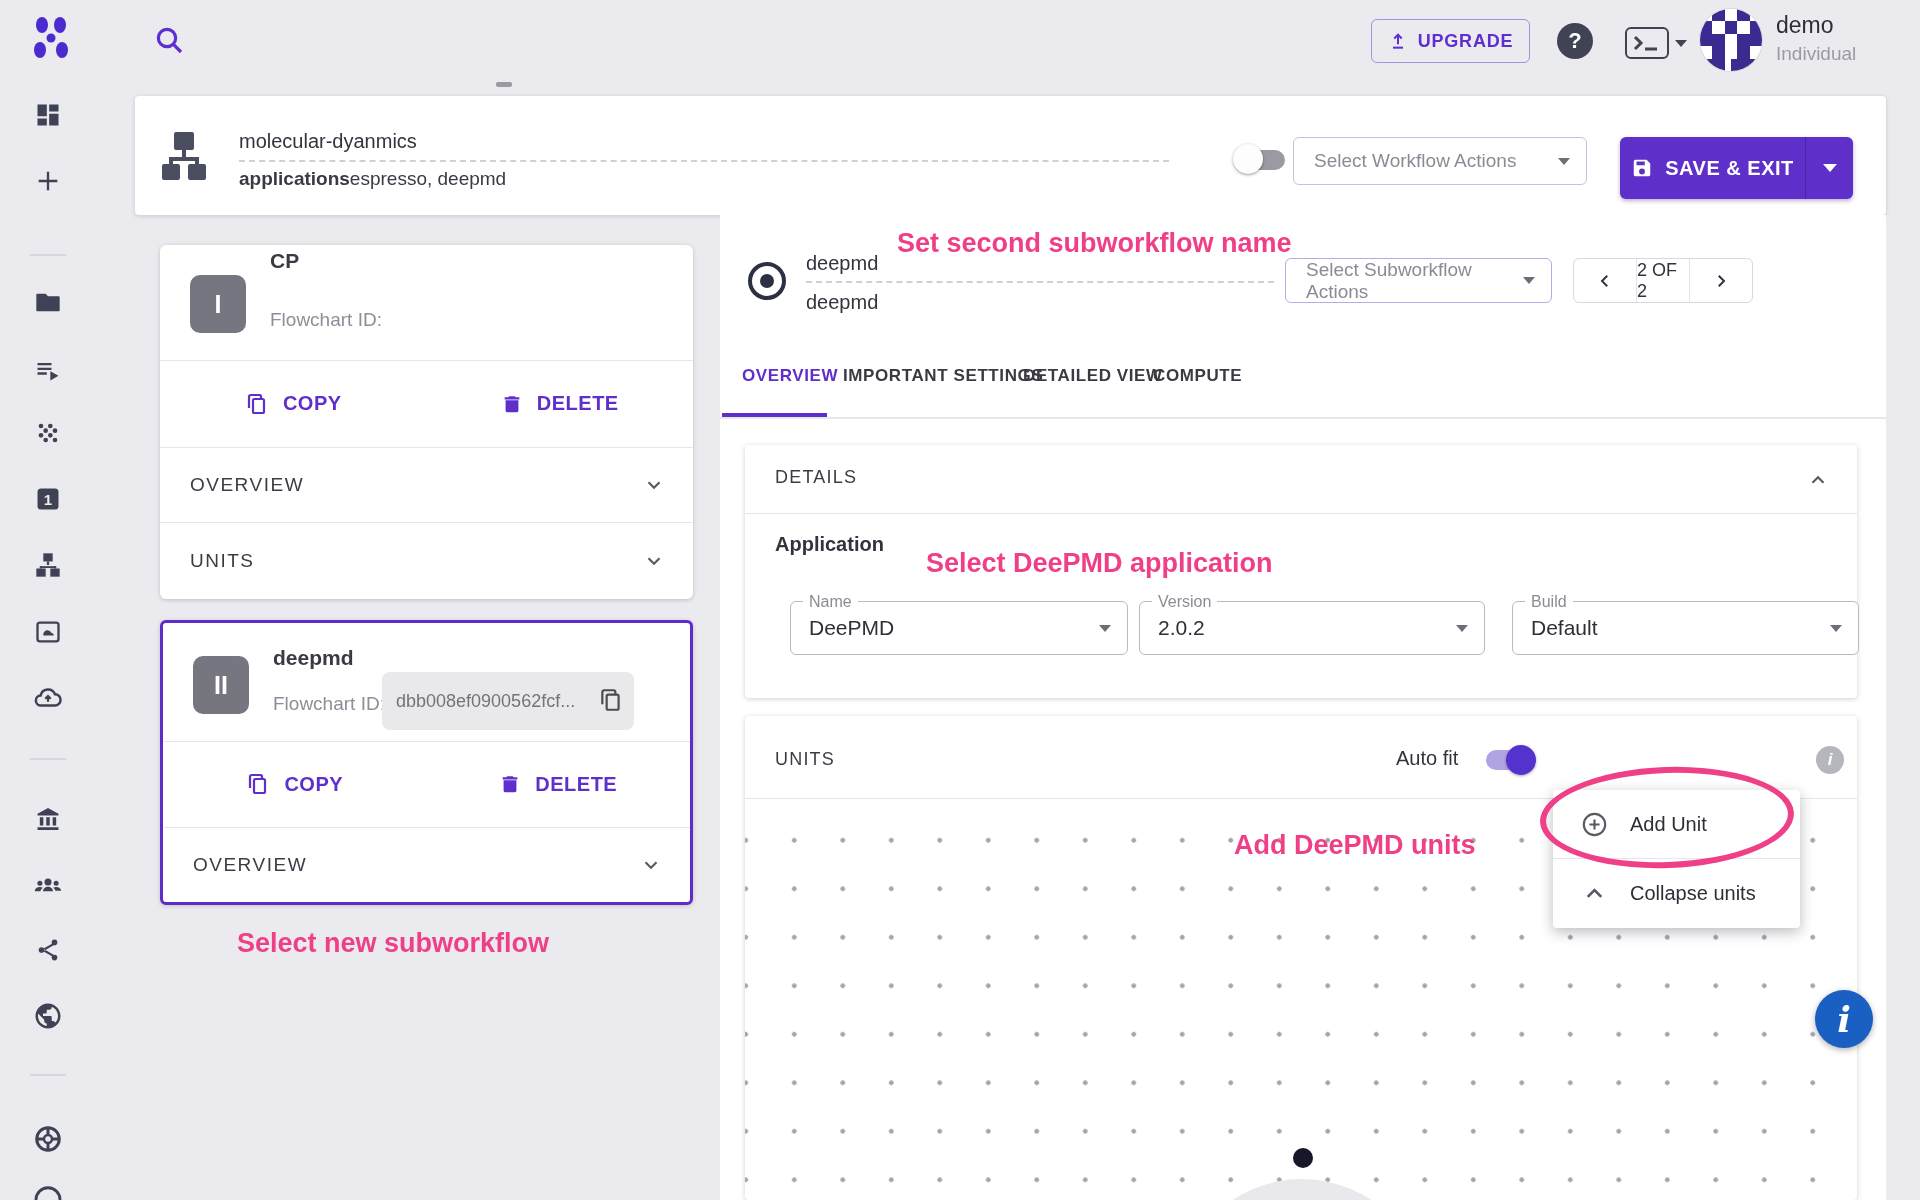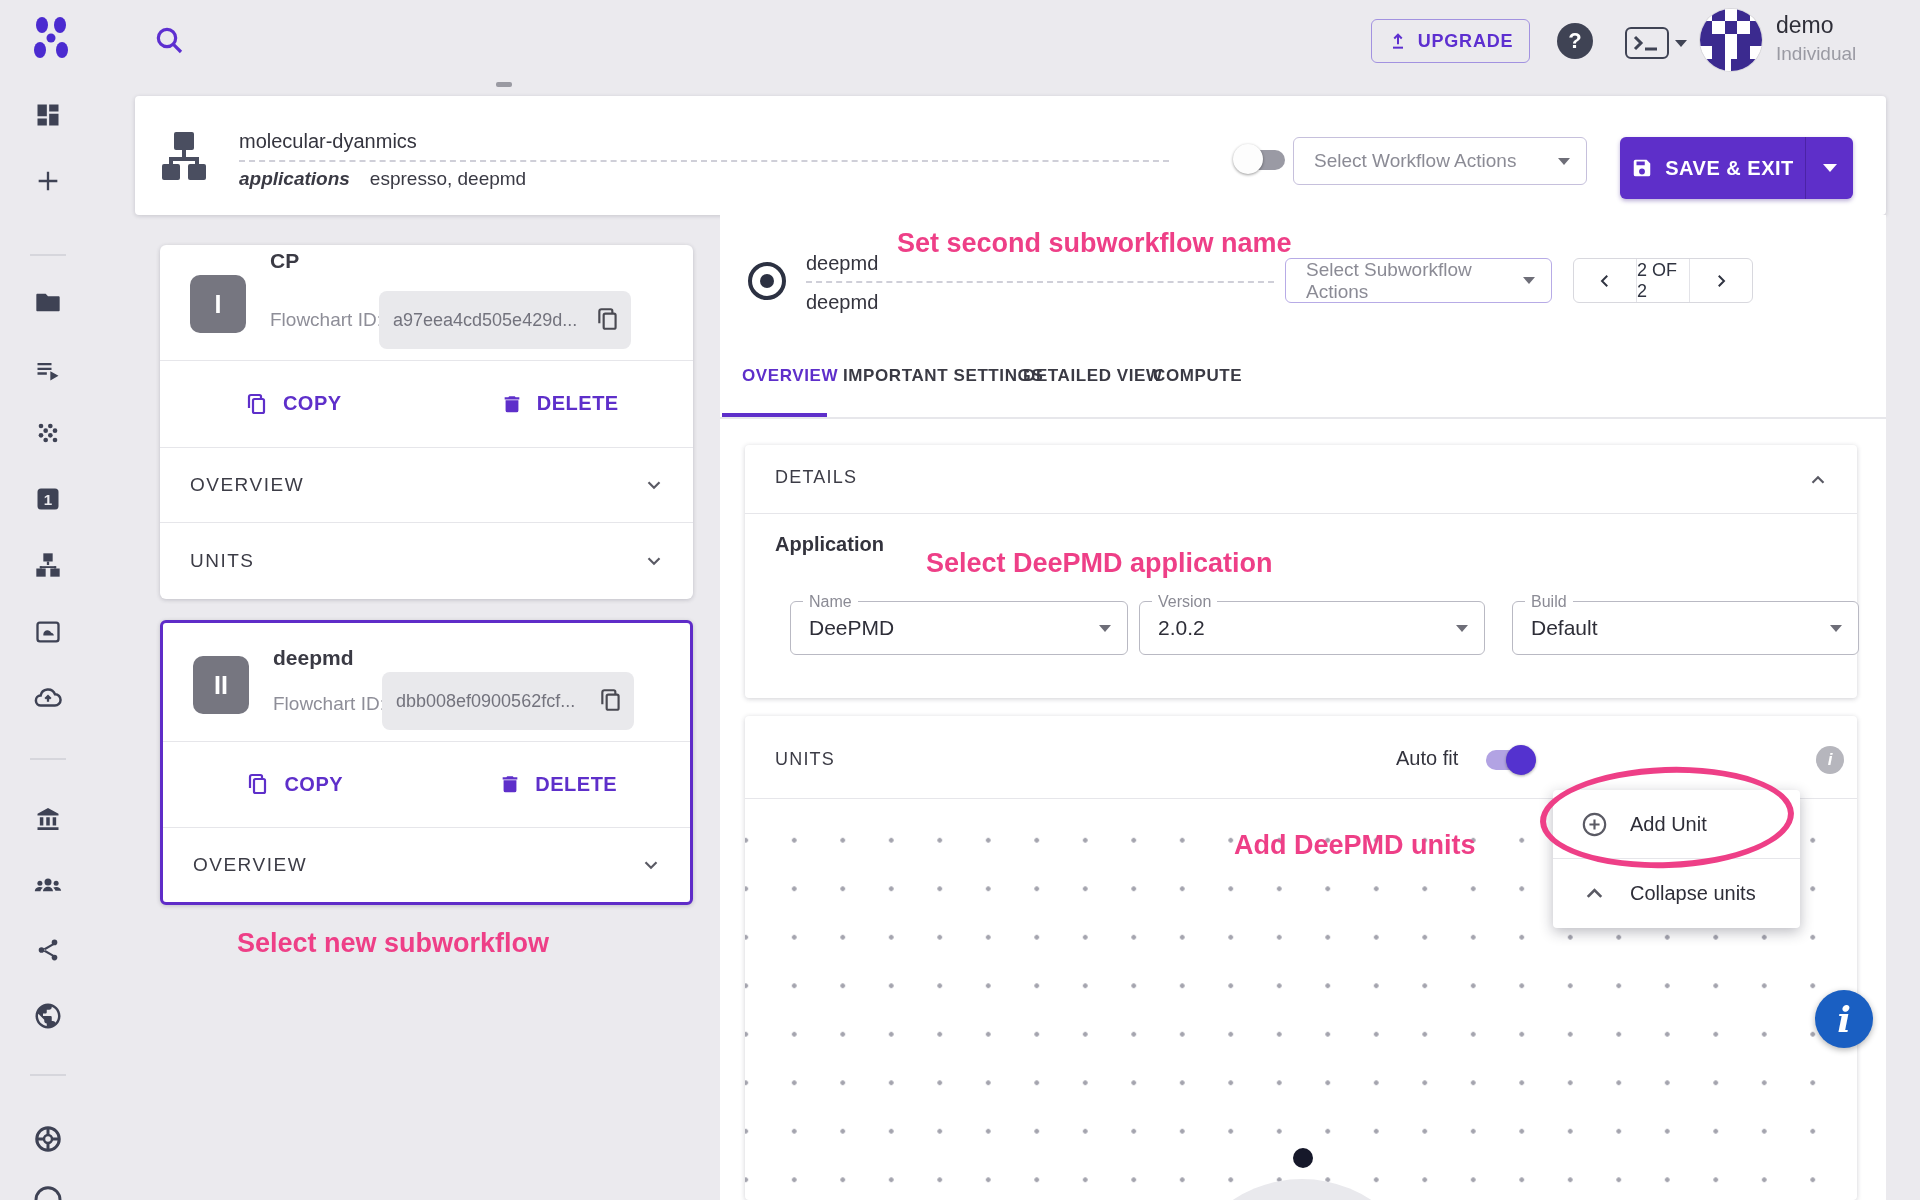--- a/index.html
+++ b/index.html
@@ -29,21 +29,21 @@
   .rail-icon { left:31px; width:34px; height:34px; color:#3e4254; display:flex; align-items:center; justify-content:center; cursor:pointer; }
   .rail-div { left:30px; width:36px; height:2px; background:#d6d6dc; }
 
   
   .header-card { left:135px; top:96px; width:1751px; height:119px; background:#fff; border-radius:4px;
     box-shadow:0 1px 4px rgba(40,40,60,.18); }
   .wf-icon { left:26px; top:34px; width:46px; height:52px; color:#4a4e60; }
   .wf-name { left:104px; top:34px; font-size:20px; color:#34343e; }
   .wf-dash { left:104px; top:64px; width:930px; border-bottom:2px dashed #cfcfd8; }
   .apps-line { left:104px; top:72px; font-size:19px; color:#3a3a44; }
-  .apps-line b { font-weight:bold; margin-right:20px;font-style:italic; }
+  .apps-line b { font-weight:bold; margin-right:0; }
   .toggle-off-track { left:1106px; top:54px; width:44px; height:20px; border-radius:10px; background:#9a9aa4; cursor:pointer; }
   .toggle-off-thumb { left:1098px; top:48px; width:30px; height:30px; border-radius:50%; background:#fdfdfd;
     box-shadow:0 1px 3px rgba(0,0,0,.4); cursor:pointer; }
   .desc-label { left:1168px; top:52px; font-size:20px; color:#33333d; }
   .select-box { border:1px solid #c6c0dc; border-radius:6px; background:#fff; display:flex; align-items:center;
     justify-content:space-between; padding:0 16px 0 20px; color:#8b8b95; font-size:19px; font-weight:500; cursor:pointer; }
   .wf-actions { left:1158px; top:41px; width:294px; height:48px; }
   .caret-sm { width:0; height:0; border-left:6px solid transparent; border-right:6px solid transparent; border-top:7px solid #6e6e78; }
   .save-btn { left:1485px; top:41px; width:233px; height:62px; background:#5e2fc9; border-radius:6px; display:flex;
     box-shadow:0 2px 4px rgba(60,30,140,.35); cursor:pointer; }
@@ -324,29 +324,20 @@
         </div>
     </div>
   </div>
 
   <div class="abs main-bg"></div>
 
   <div class="abs swcard" style="top:245px; height:354px;">
     <div class="badge" style="top:30px">I</div>
     <div class="sw-name" style="top:4px">CP</div>
     <div class="fc-label" style="top:64px">Flowchart ID:</div>
-    <div class="id-chip" style="top:46px">
-      <span class="id-text">a97eea4cd505e429d...</span>
-      <span class="chip-copy">
-        <svg viewBox="0 0 24 24" fill="none" stroke="currentColor" stroke-width="2">
-            <rect x="8" y="7" width="11" height="14" rx="1.5"></rect>
-            <path d="M16 7V4.5A1.5 1.5 0 0 0 14.5 3H6a2 2 0 0 0-2 2v11"></path>
-          </svg>
-      </span>
-    </div>
     <div class="hdiv" style="top:115px"></div>
     <div class="btn-row" style="top:115px; height:87px;">
       <div class="card-btn">
         <svg width="24" height="24" viewBox="0 0 24 24" fill="none" stroke="currentColor" stroke-width="2.2">
             <rect x="8" y="7" width="11" height="14" rx="1.5"></rect>
             <path d="M16 7V4.5A1.5 1.5 0 0 0 14.5 3H6a2 2 0 0 0-2 2v11"></path>
           </svg>
         <span>COPY</span>
       </div>
       <div class="card-btn">

